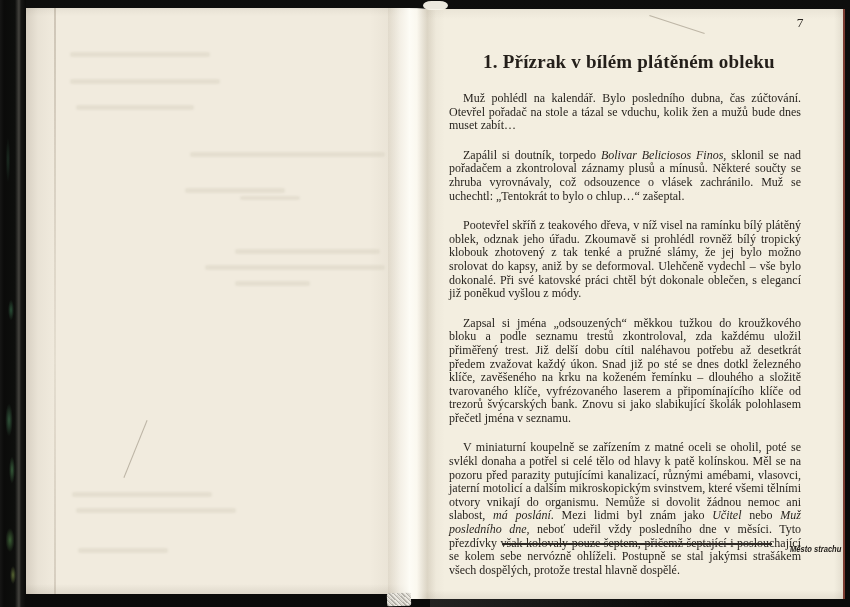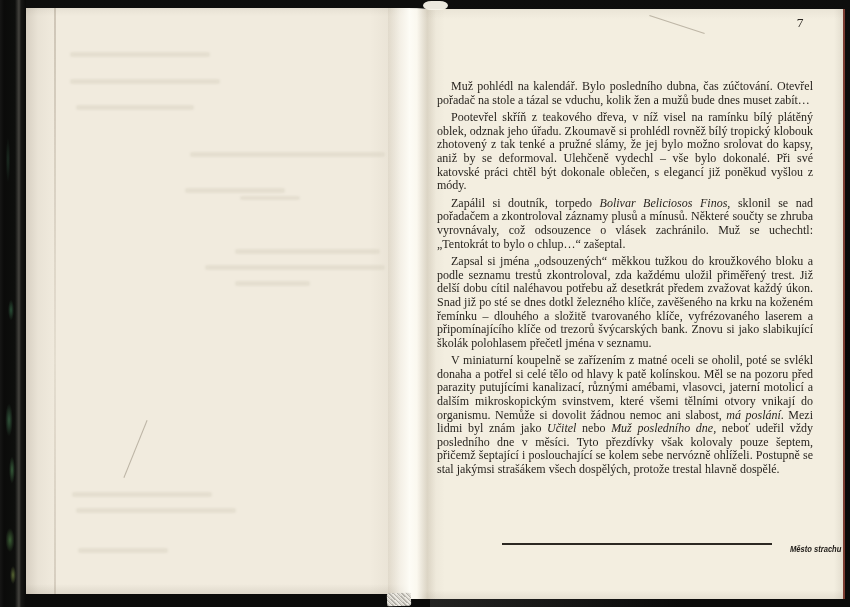--- a/index.html
+++ b/index.html
@@ -59,21 +59,21 @@
   .scratch{position:absolute;background:rgba(125,113,96,.45);}
 
   
   .page-number{position:absolute;left:788px;top:15px;width:24px;
     font-size:13.5px;color:#2a2621;text-align:center;}
   .chapter-title{position:absolute;left:433px;top:38px;width:392px;
     font-size:19px;font-weight:bold;color:#241f1a;text-align:center;
     letter-spacing:.2px;}
   .body-text{position:absolute;left:433px;top:76px;width:384px;
     font-size:12px;line-height:13.6px;color:#231f1a;text-align:justify;}
-  .body-text p{margin:4px;text-indent:14px;}
+  .body-text p{margin:16px;text-indent:14px;}
   .footer{position:absolute;left:457px;top:543px;width:384px;height:14px;
     display:flex;align-items:flex-start;justify-content:flex-end;font-style:italic;}
   .footer-rule{width:270px;height:2px;background:#2c2823;margin-right:5px;}
   .footer-label{font-family:"Liberation Sans", sans-serif;font-weight:bold;
     font-size:9.5px;color:#1d1a16;transform:scaleX(.8);transform-origin:right center;
     white-space:nowrap;}
 </style>
 </head>
 <body>
 
@@ -102,25 +102,26 @@
   <div class="scratch" style="left:135px;top:418px;width:1px;height:62px;transform:rotate(22deg);"></div>
 
   <div class="page-right"></div>
   <div class="gutter"></div>
   <div class="gutter-top-glint"></div>
 
   <div class="scratch" style="left:648px;top:24px;width:58px;height:1px;transform:rotate(18deg);"></div>
 
   <div class="page-number">7</div>
 
+  <h1 class="chapter-title">1. Přízrak v bílém plátěném obleku</h1>
 
   <div class="body-text">
       <p><span>Muž pohlédl na kalendář. Bylo posledního dubna, čas zúčtování. Otevřel pořadač na stole a tázal se vduchu, kolik žen a mužů bude dnes muset zabít…</span></p>
+      <p><span>Zapálil si doutník, torpedo </span><i>Bolivar Beliciosos Finos</i><span>, sklonil se nad pořadačem a zkontroloval záznamy plusů a mínusů. Některé součty se zhruba vyrovnávaly, což odsouzence o vlásek zachránilo. Muž se uchechtl: „Tentokrát to bylo o chlup…“ zašeptal.</span></p>
       <p><span>Pootevřel skříň z teakového dřeva, v níž visel na ramínku bílý plátěný oblek, odznak jeho úřadu. Zkoumavě si prohlédl rovněž bílý tropický klobouk zhotovený z tak tenké a pružné slámy, že jej bylo možno srolovat do kapsy, aniž by se deformoval. Ulehčeně vydechl – vše bylo dokonalé. Při své katovské práci chtěl být dokonale oblečen, s elegancí již poněkud vyšlou z módy.</span></p>
-      <p><span>Zapálil si doutník, torpedo </span><i>Bolivar Beliciosos Finos</i><span>, sklonil se nad pořadačem a zkontroloval záznamy plusů a mínusů. Některé součty se zhruba vyrovnávaly, což odsouzence o vlásek zachránilo. Muž se uchechtl: „Tentokrát to bylo o chlup…“ zašeptal.</span></p>
       <p><span>Zapsal si jména „odsouzených“ měkkou tužkou do kroužkového bloku a podle seznamu trestů zkontroloval, zda každému uložil přiměřený trest. Již delší dobu cítil naléhavou potřebu až desetkrát předem zvažovat každý úkon. Snad již po sté se dnes dotkl železného klíče, zavěšeného na krku na koženém řemínku – dlouhého a složitě tvarovaného klíče, vyfrézovaného laserem a připomínajícího klíče od trezorů švýcarských bank. Znovu si jako slabikující školák polohlasem přečetl jména v seznamu.</span></p>
       <p><span>V miniaturní koupelně se zařízením z matné oceli se oholil, poté se svlékl donaha a potřel si celé tělo od hlavy k patě kolínskou. Měl se na pozoru před parazity putujícími kanalizací, různými amébami, vlasovci, jaterní motolicí a dalším mikroskopickým svinstvem, které všemi tělními otvory vnikají do organismu. Nemůže si dovolit žádnou nemoc ani slabost, </span><i>má poslání</i><span>. Mezi lidmi byl znám jako </span><i>Učitel</i><span> nebo </span><i>Muž posledního dne</i><span>, neboť udeřil vždy posledního dne v měsíci. Tyto přezdívky však kolovaly pouze šeptem, přičemž šeptající i poslouchající se kolem sebe nervózně ohlíželi. Postupně se stal jakýmsi strašákem všech dospělých, protože trestal hlavně dospělé.</span></p>
     </div>
 
   <div class="footer">
     <div class="footer-rule"></div>
     <span class="footer-label">Město strachu</span>
   </div>
 
   <div class="tailband"></div>

